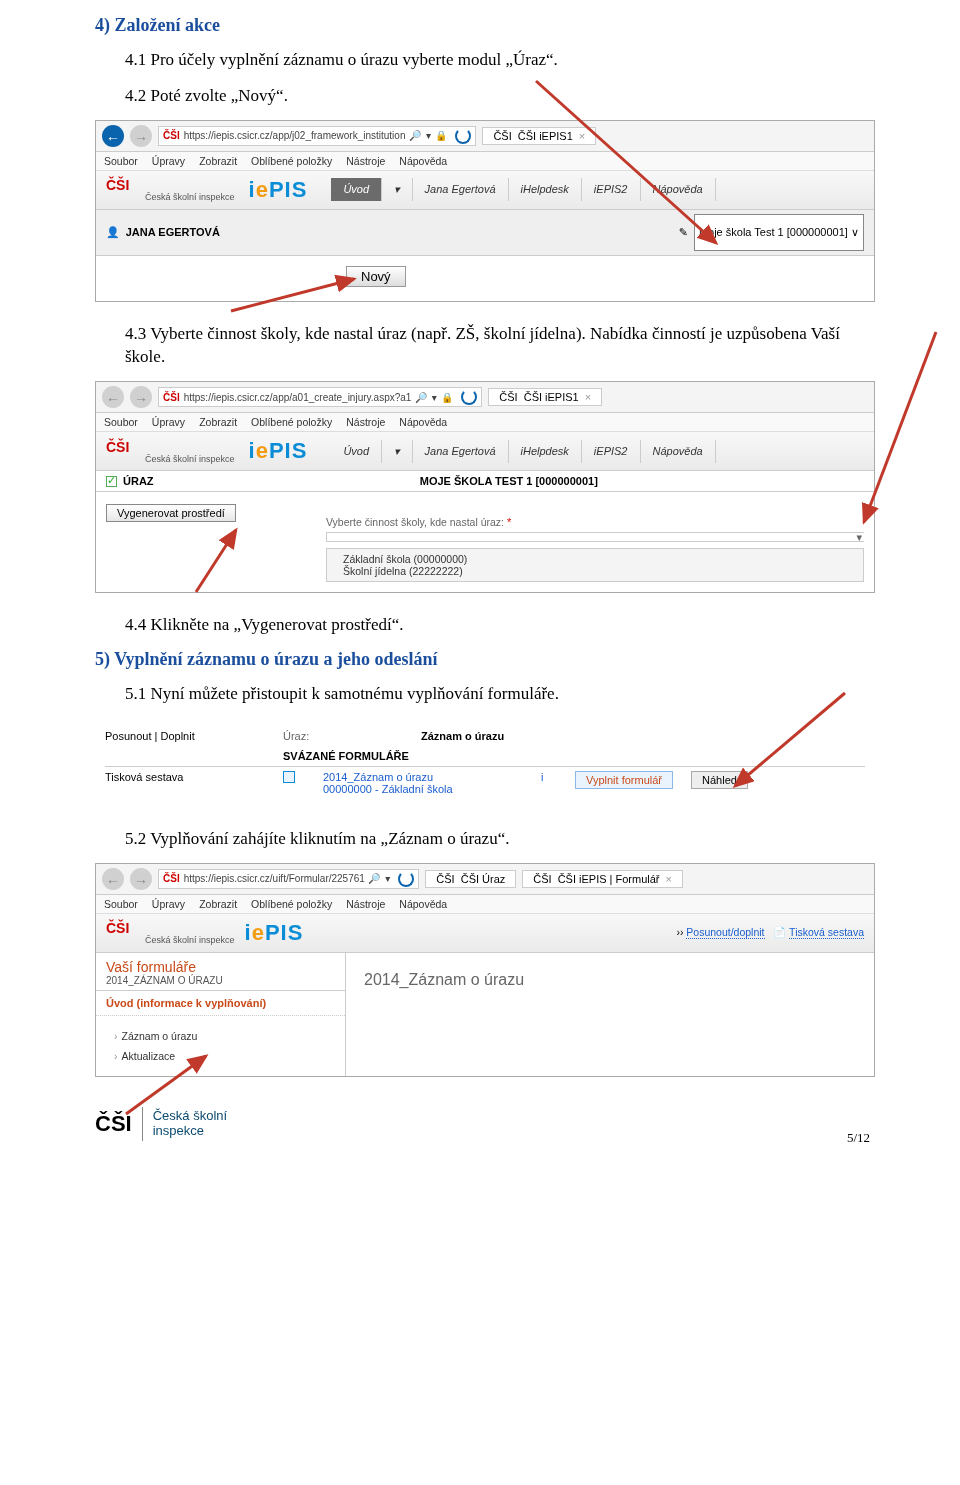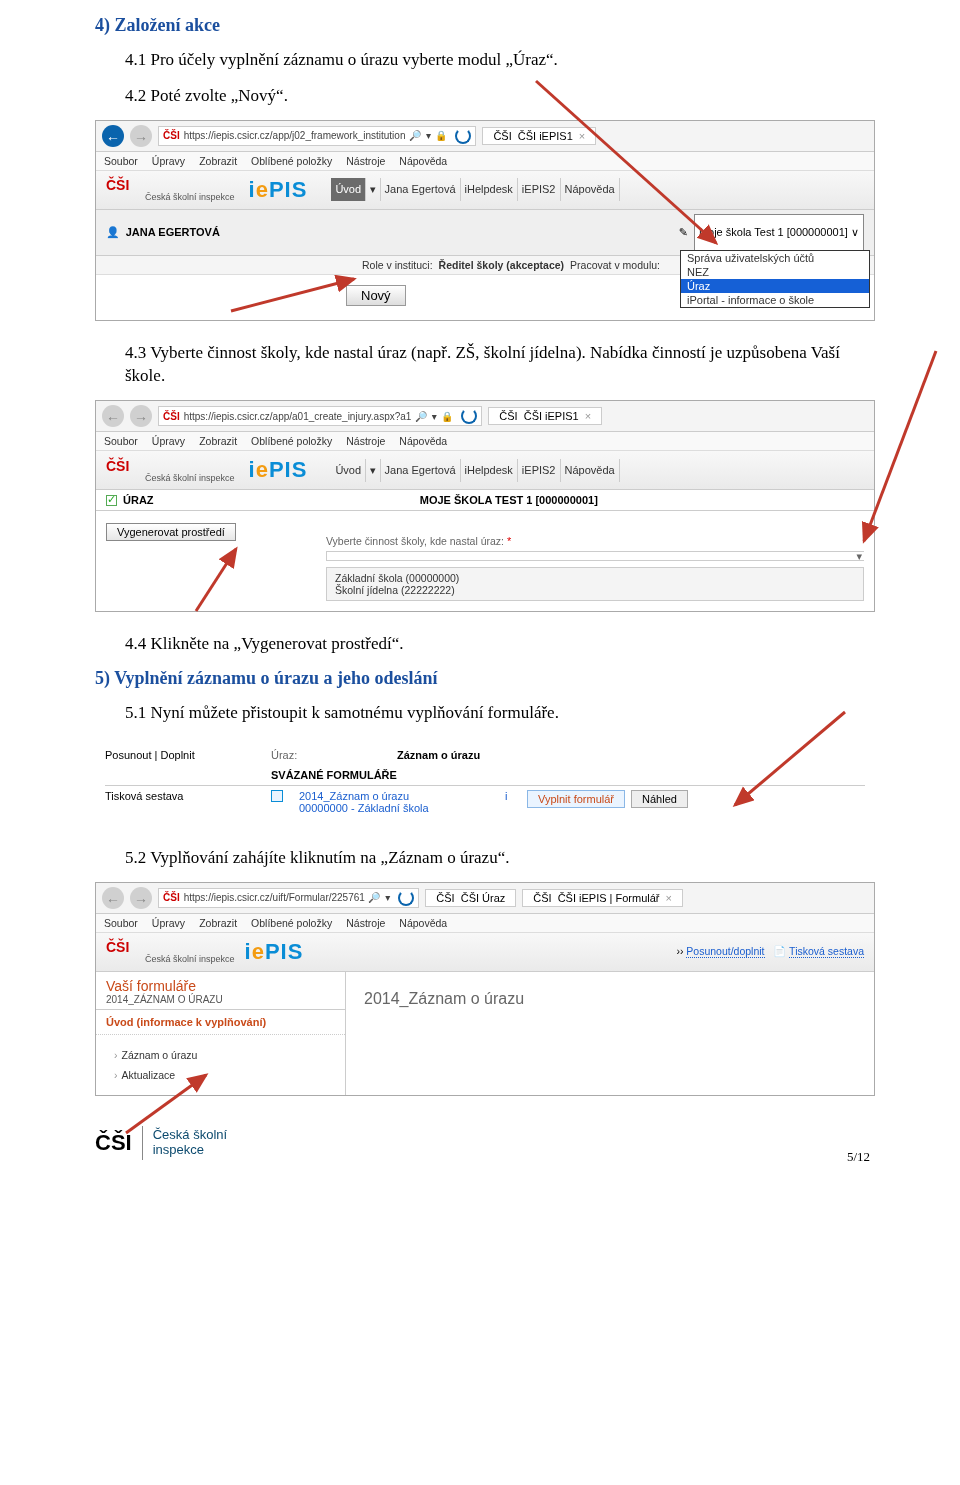--- a/index.html
+++ b/index.html
@@ -57,21 +57,21 @@
   }
   .app-header {
     display: flex; align-items: center; gap: 14px; padding: 6px 10px;
     border-bottom: 1px solid #ccc; background: linear-gradient(#f8f8f8,#eaeaea);
   }
   .csi-logo { font-weight: bold; font-size: 14px; color: #c00; }
   .csi-sub { font-size: 9px; color: #555; line-height: 1; margin-left: 39px; }
   .iepis { font-weight: bold; font-size: 22px; color: #0a8dd6; letter-spacing: 1px; }
   .iepis .dot { color: #f39c12; }
   .tabbtn {
-    padding: 5px 4px; border-right: 1px solid #ccc; color: #333; font-size: 11px;
+    padding: 5px 12px; border-right: 1px solid #ccc; color: #333; font-size: 11px; font-style: italic;
   }
   .tabbtn.active { background: #6b6b6b; color: #fff; }
   .user-row {
     display: flex; align-items: center; justify-content: space-between;
     padding: 4px 10px; background: #efefef; border-bottom: 1px solid #ccc;
   }
   .user-row .select { border: 1px solid #888; padding: 11px 4px; background: #fff; }
   .role-row {
     display: flex; align-items: center; gap: 6px; padding: 3px 10px; font-size: 10.5px;
     color: #333; background: #f5f5f5; border-bottom: 1px solid #ddd; position: relative;
@@ -92,26 +92,26 @@
   }
   .green-check::after { content: "✓"; color: #2a2; position: absolute; top: -3px; left: 0; font-size: 11px; }
 
   .gen-btn {
     border: 1px solid #888; padding: 2px 10px; background: linear-gradient(#fff,#e6e6e6);
     font-size: 11px; display: inline-block;
   }
   .label-lt { color: #666; font-size: 10.5px; }
   .req-star { color: #d00; }
   .result-box {
-    background: #f4f4f4; border: 1px solid #ccc; margin-top: 6px; padding: 4px 8px;
+    background: #f4f4f4; border: 1px solid #ccc; margin-top: 6px; padding: 4px 16px;
     font-size: 10.5px; color: #333;
   }
 
   .form-row {
-    display: flex; align-items: center; gap: 6px; font-size: 11px; padding: 4px 0;
+    display: flex; align-items: center; gap: 18px; font-size: 11px; padding: 4px 0;
   }
   .link { color: #1a5ecf; cursor: pointer; }
   .btn-l {
     border: 1px solid #8ab7e6; background: #eaf4ff; padding: 2px 10px; font-size: 11px;
     color: #c94a19;
   }
   .btn-gy {
     border: 1px solid #aaa; background: #eee; padding: 2px 10px; font-size: 11px;
   }
   .small-icon {
@@ -200,32 +200,20 @@
   <div class="user-row">
     <div style="display:flex;align-items:center;gap:6px;">
       <span>👤</span>
       <b>JANA EGERTOVÁ</b>
     </div>
     <div style="display:flex;align-items:center;gap:6px;">
       <span>✎</span>
       <span class="select">
         <span>Moje škola Test 1 [000000001]</span> ∨
       </span>
-    </div>
-  </div>
-  <div class="role-row">
-    <span style="flex:0 0 250px;"></span>
-    <span>Role v instituci:</span>
-    <b>Ředitel školy (akceptace)</b>
-    <span>Pracovat v modulu:</span>
-    <div class="module-menu" style="position:absolute;right:4px;top:-6px;">
-      <div>Správa uživatelských účtů</div>
-      <div>NEZ</div>
-      <div class="hl">Úraz</div>
-      <div>iPortal - informace o škole</div>
     </div>
   </div>
   <div style="padding:4px 0 10px 240px;">
     <span class="new-btn">Nový</span>
   </div>
 
   <svg class="arrow-svg" style="left:0;top:0;" width="780" height="200">
     <defs>
         <marker id="ah1" markerWidth="8" markerHeight="8" refX="6" refY="3" orient="auto">
           <path d="M0,0 L7,3 L0,6 Z" fill="#c0392b"></path>

